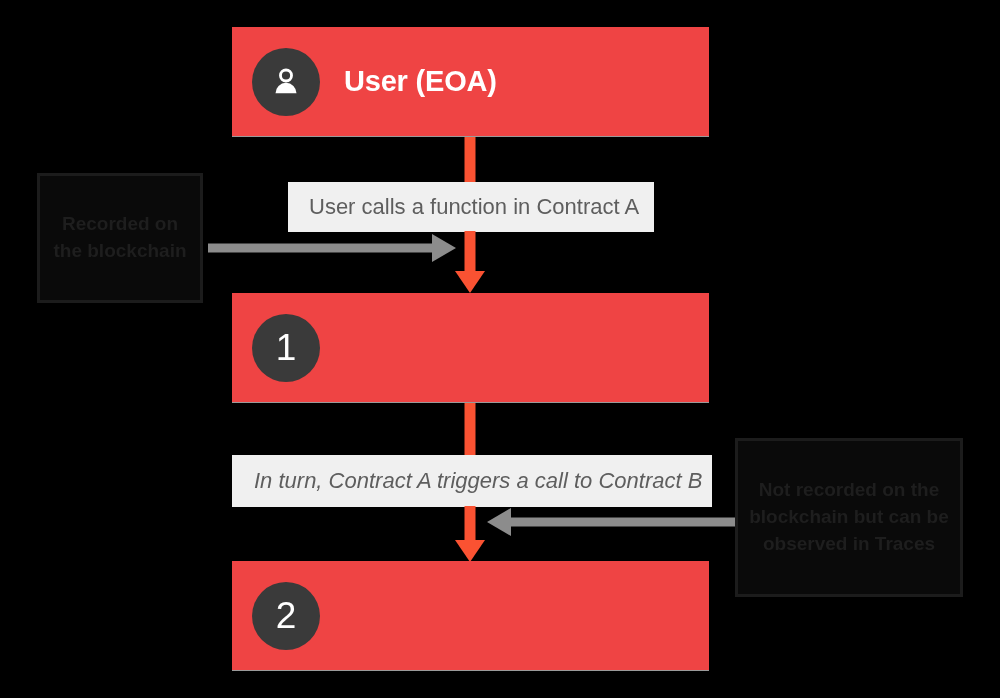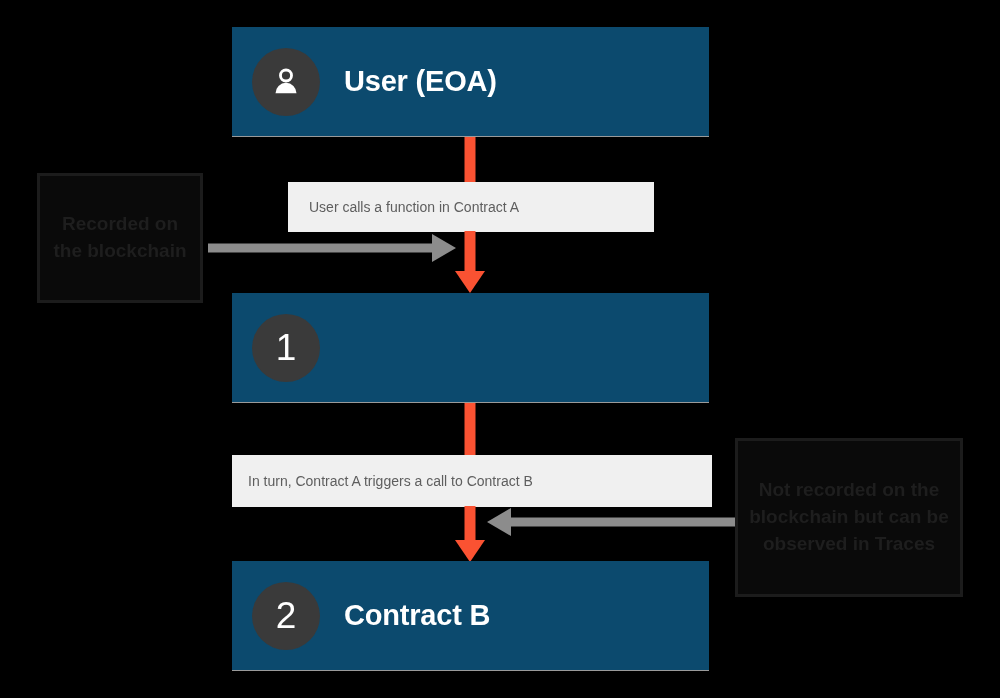--- a/index.html
+++ b/index.html
@@ -17,21 +17,21 @@
     height: 698px;
     background: #000000;
     overflow: hidden;
   }
 
   
   .node {
     position: absolute;
     left: 232px;
     width: 477px;
-    background: #0c4a6e;
+    background: #ef4444;
     border-bottom: 1px solid #9a9a9a;
     box-sizing: border-box;
     display: flex;
     align-items: center;
     padding-left: 20px;
   }
   .node-badge {
     width: 68px;
     height: 68px;
     min-width: 68px;
@@ -57,35 +57,36 @@
   #node-contract-a { top: 293px; height: 110px; }
   #node-contract-b { top: 561px; height: 110px; }
 
   .person-icon { display: block; }
 
   
   .step-label {
     position: absolute;
     background: #f0f0f0;
     color: #5e5e5e;
-    font-size: 14px;
+    font-size: 22px;
     display: flex;
     align-items: center;
     box-sizing: border-box;
     white-space: nowrap;
   }
   #label-call-a {
     left: 288px; top: 182px;
     width: 366px; height: 50px;
     padding-left: 21px;
   }
   #label-call-b {
     left: 232px; top: 455px;
     width: 480px; height: 52px;
-    padding-left: 16px;
+    padding-left: 22px;
+    font-style: italic;
   }
 
   
   .arrow-v { position: absolute; }
   .arrow-v .stem {
     position: absolute;
     left: 50%;
     transform: translateX(-50%);
     width: 11px;
     background: #fa5232;
@@ -213,16 +214,15 @@
     <div class="stem"></div>
     <div class="head"></div>
   </div>
 
   <div class="note-box" id="note-right">
     <span>Not recorded on the blockchain but can be observed in Traces</span>
   </div>
 
   <div class="node" id="node-contract-b">
     <div class="node-badge">2</div>
-    <div class="node-label">Contract B</div>
   </div>
 
 </div>
 
 </body></html>

